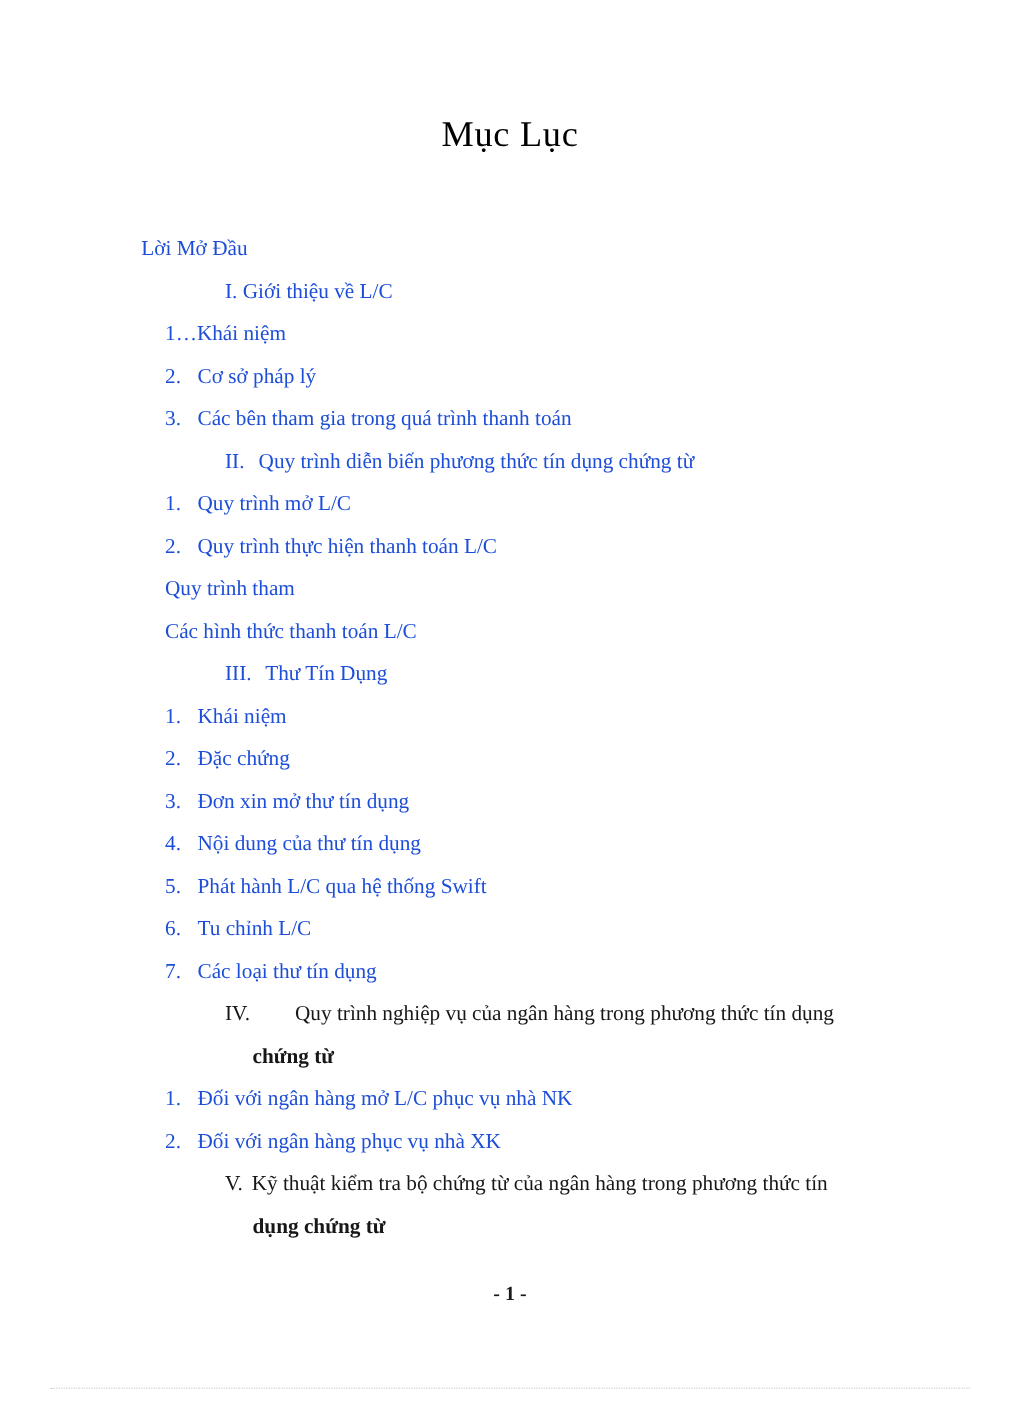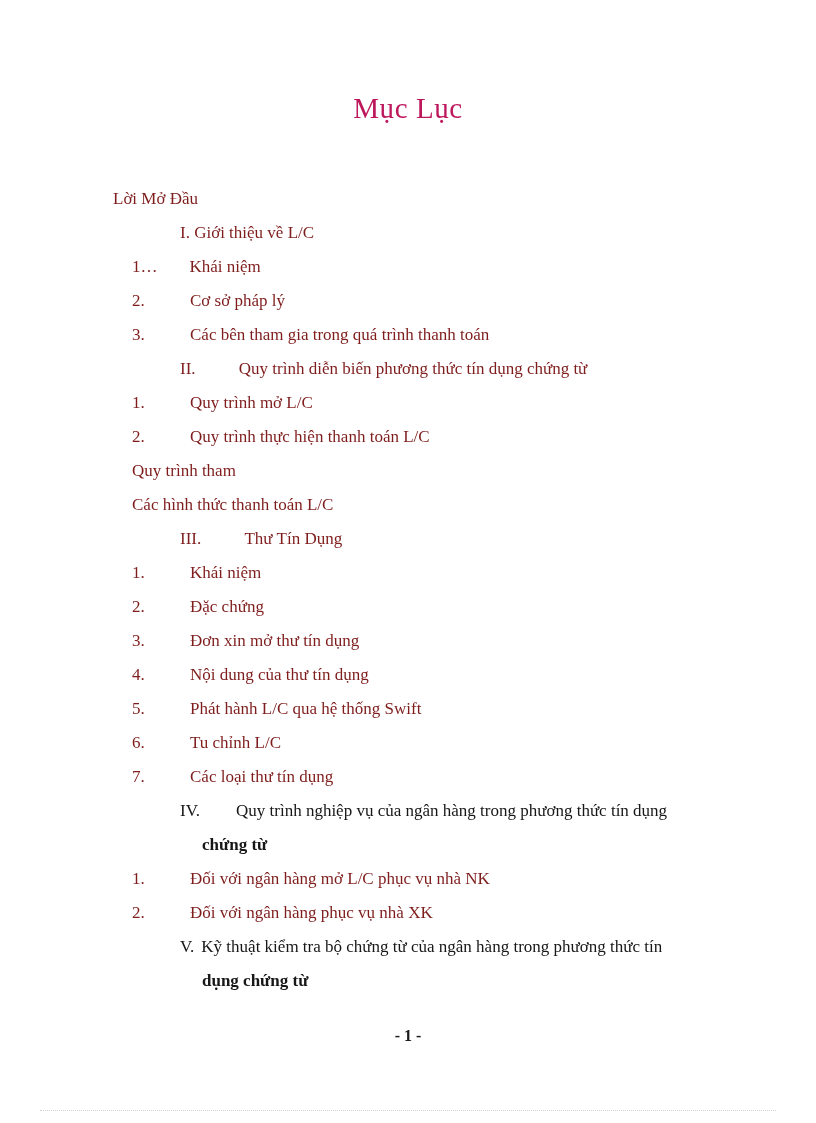--- a/index.html
+++ b/index.html
@@ -23,33 +23,33 @@
   .doc-title {
     position: absolute;
     top: 88px;
     left: 0;
     width: 816px;
     text-align: center;
     font-size: 29px;
     line-height: 40px;
     font-weight: 400;
     letter-spacing: 0.6px;
-    color: #be185d;
+    color: #000000;
   }
   .toc {
     position: absolute;
     top: 182px;
     left: 113px;
     width: 630px;
   }
   .toc-line {
     font-size: 17px;
     line-height: 34px;
     height: 34px;
-    color: #7f1d1d;
+    color: #1d4ed8;
     white-space: nowrap;
     display: flex;
     align-items: baseline;
   }
   
   .leader-line {
     display: flex;
     align-items: baseline;
     width: 566px;
   }
@@ -85,21 +85,20 @@
   .num-marker {
     flex: 0 0 auto;
     min-width: 26px;
     text-align: left;
   }
   .num-marker.tight {
     min-width: 0;
   }
   .num-text {
     flex: 0 0 auto;
-    margin-left: 32px;
   }
   
   .plain-line {
     padding-left: 19px;
   }
   
   .roman-line {
     padding-left: 67px;
   }
   .roman-line .roman-marker {

